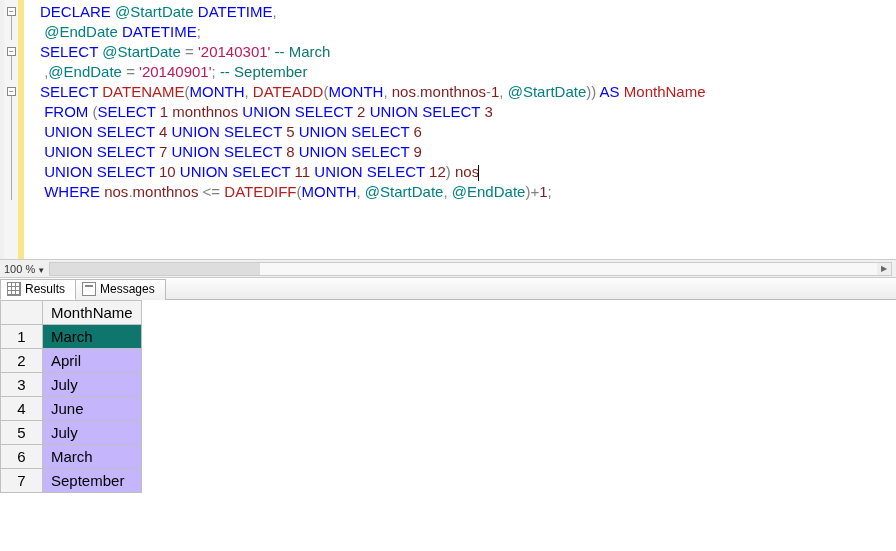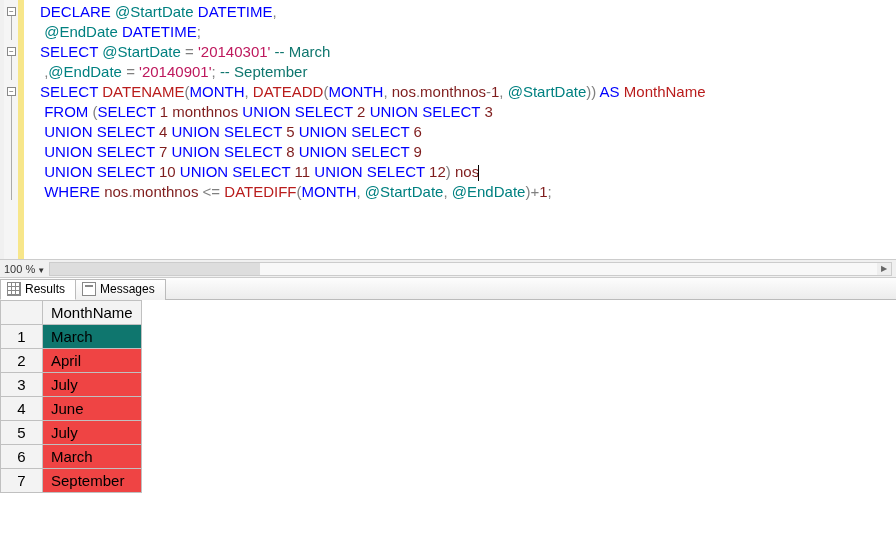--- a/index.html
+++ b/index.html
@@ -179,21 +179,21 @@
 
   .results-grid {
     font-family: "Segoe UI", Tahoma, sans-serif;
     font-size: 15px;
     border-collapse: collapse;
   }
   .results-grid th, .results-grid td {
     border: 1px solid #c0c0c0;
     padding: 3px 8px;
     text-align: left;
-    background: #ef4444;
+    background: #c4b5fd;
   }
   .results-grid th {
     background: #f3f3f3;
     font-weight: normal;
   }
   .results-grid .rownum {
     background: #f3f3f3;
     text-align: center;
     width: 42px;
   }

